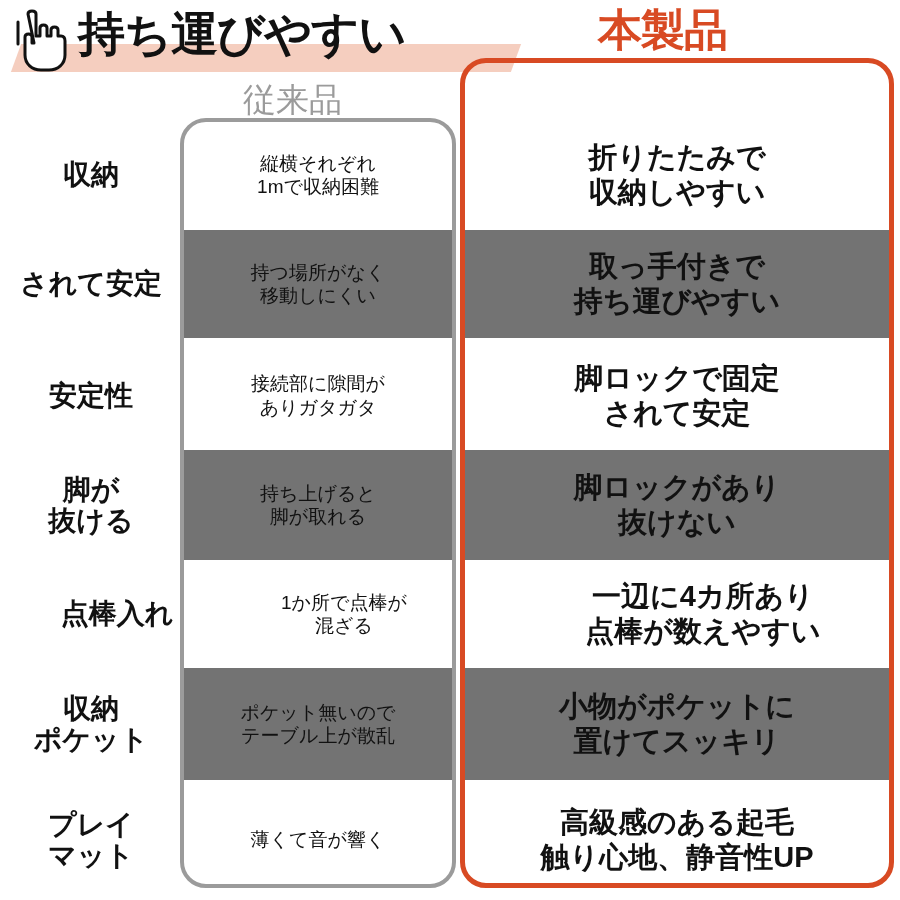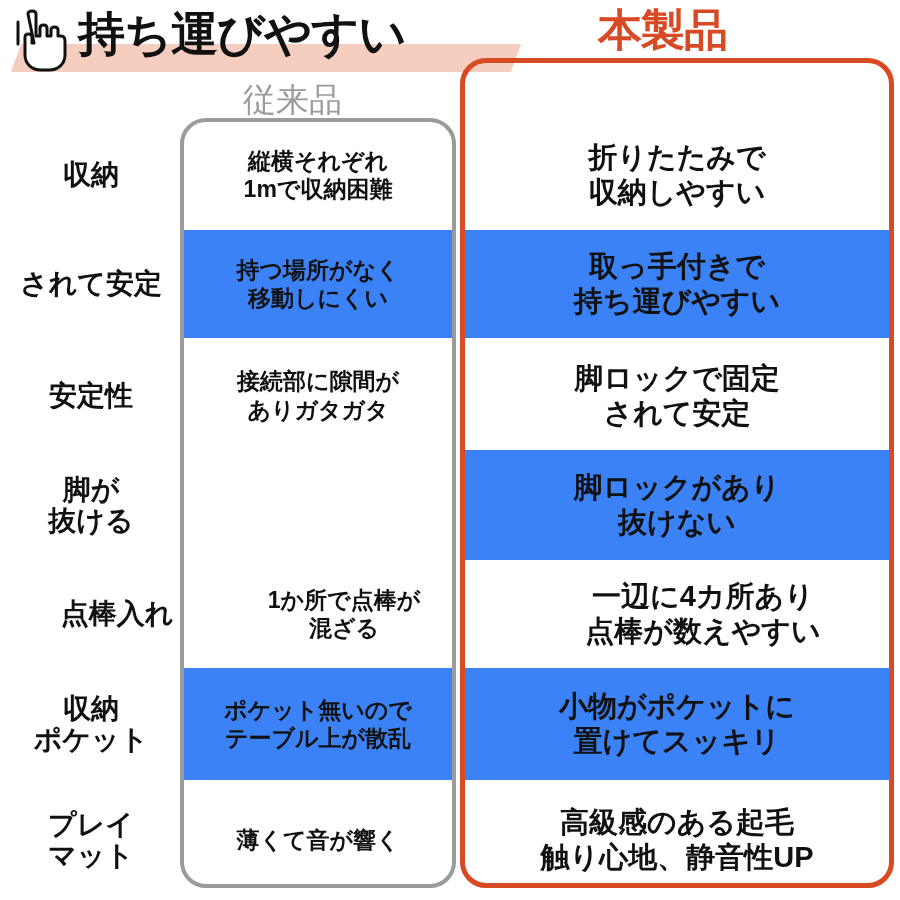--- a/index.html
+++ b/index.html
@@ -92,21 +92,21 @@
     height: 780px;
   }
   .row {
     position: absolute;
     left: 0;
     width: 900px;
     display: flex;
   }
   .row.shaded .cell-old,
   .row.shaded .cell-new {
-    background: #3b82f6;
+    background: #737373;
   }
 
   .cell-feature {
     position: absolute;
     left: 0;
     width: 182px;
     height: 100%;
     display: flex;
     align-items: center;
     justify-content: center;
@@ -120,22 +120,22 @@
   }
   .cell-old {
     position: absolute;
     left: 182px;
     width: 272px;
     height: 100%;
     display: flex;
     align-items: center;
     justify-content: center;
     text-align: center;
-    font-size: 23px;
-    font-weight: bold;
+    font-size: 19px;
+    font-weight: normal;
     line-height: 1.22;
     color: #111;
     box-sizing: border-box;
     padding: 0 10px;
   }
   .cell-new {
     position: absolute;
     left: 462px;
     width: 430px;
     height: 100%;
@@ -206,20 +206,21 @@
       <div class="cell-old">持つ場所がなく<br>移動しにくい</div>
       <div class="cell-new">取っ手付きで<br>持ち運びやすい</div>
     </div>
     <div class="row" style="top: 218px; height: 115px;">
       <div class="cell-feature">安定性</div>
       <div class="cell-old">接続部に隙間が<br>ありガタガタ</div>
       <div class="cell-new">脚ロックで固定<br>されて安定</div>
     </div>
     <div class="row shaded" style="top: 330px; height: 110px;">
       <div class="cell-feature">脚が<br>抜ける</div>
+      <div class="cell-old">持ち上げると<br>脚が取れる</div>
       <div class="cell-new">脚ロックがあり<br>抜けない</div>
     </div>
     <div class="row" style="top: 440px; height: 108px; margin-left: 26px;">
       <div class="cell-feature">点棒入れ</div>
       <div class="cell-old">1か所で点棒が<br>混ざる</div>
       <div class="cell-new">一辺に4カ所あり<br>点棒が数えやすい</div>
     </div>
     <div class="row shaded" style="top: 548px; height: 112px;">
       <div class="cell-feature">収納<br>ポケット</div>
       <div class="cell-old">ポケット無いので<br>テーブル上が散乱</div>

